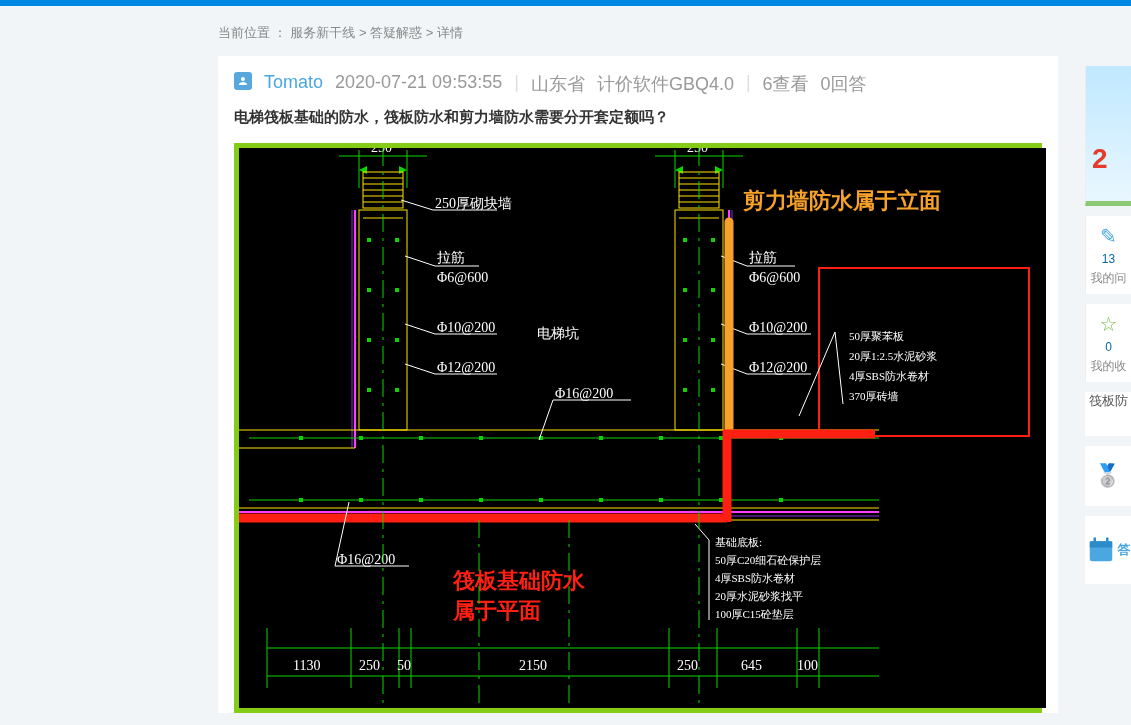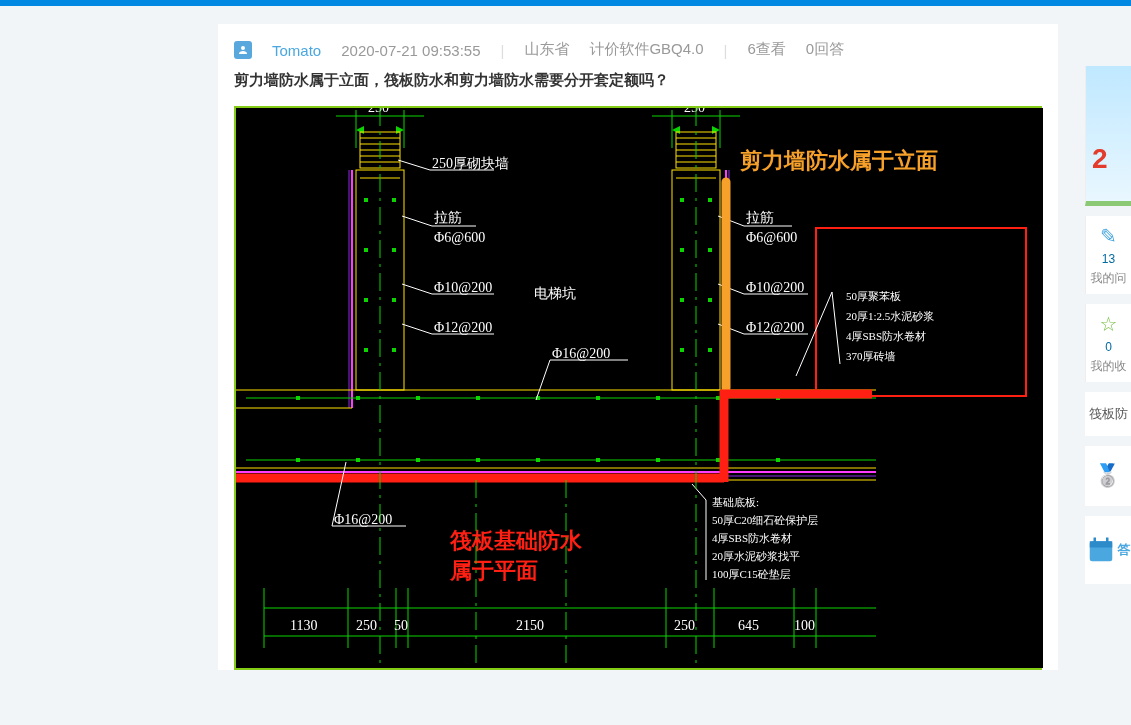--- a/index.html
+++ b/index.html
@@ -4,70 +4,78 @@
 <style>
   *{box-sizing:border-box;margin:0;padding:0}
   body{font-family:"Microsoft YaHei",Arial,sans-serif;font-size:13px;background:#f2f5f7;color:#333;width:1131px;height:725px;overflow:hidden;position:relative}
   .topbar{background:#0088e2;height:6px;width:100%}
   .page{display:flex;padding:0 0 0 0}
   .main-col{width:1088px;padding:18px 0 0 18px}
   .breadcrumb{color:#888;font-size:13px;margin:0 0 14px 200px}
   .breadcrumb span{color:#888}
   .breadcrumb .bc-link{color:#888}
   .card{background:#fff;margin-left:200px;width:840px;padding:16px 0 0 0;position:relative}
-  .meta-row{display:flex;align-items:flex-end;gap:20px;color:#999;font-size:15px;padding:0 16px 6px 16px}
+  .meta-row{display:flex;align-items:flex-start;gap:12px;color:#999;font-size:18px;padding:0 16px 6px 16px}
   .avatar{width:18px;height:18px;border-radius:3px;background:#58a8de;display:inline-flex;align-items:center;justify-content:center}
   .avatar svg{width:12px;height:12px;fill:#fff}
   .author{color:#4aa7e0}
   .sep{color:#ddd}
   .title{font-size:15px;font-weight:700;color:#333;padding:6px 16px 16px 16px}
-  .diagram-wrap{margin:0 16px;border:2px solid #84cc16}
+  .diagram-wrap{margin:0 16px;border:5px solid #84cc16}
   .diagram{background:#000;display:block;width:807px;height:560px}
   .side-col{position:absolute;right:0;top:6px;width:46px;display:flex;flex-direction:column;gap:10px;padding-top:60px}
   .side-hero{height:140px;background:linear-gradient(#bfe8ff,#e9f7ff);border-left:1px solid #eee;border-bottom:5px solid #8cc975;position:relative;overflow:hidden}
   .side-hero .yr{position:absolute;bottom:26px;left:6px;font-weight:800;color:#e33b2c;font-size:28px}
   .side-box{background:#fff;height:78px;border-left:1px solid #eee;display:flex;flex-direction:column;align-items:center;justify-content:center;gap:4px;color:#888;font-size:12px}
   .side-box .icon{font-size:20px}
   .side-box .num{color:#0369a1}
-  .side-q{background:#fff;height:44px;display:flex;align-items:center;padding-left:4px;color:#555;font-size:13px}
+  .side-q{background:#fff;height:44px;display:flex;align-items:flex-start;padding-left:4px;color:#555;font-size:13px}
   .side-med{background:#fff;height:60px;display:flex;align-items:center;justify-content:center}
   .side-cal{background:#fff;height:68px;display:flex;align-items:center;justify-content:center}
   
   .t-white{fill:#fff;font-family:"SimSun","Microsoft YaHei";font-size:14px}
   .t-sm{font-size:11px}
   .t-anno-orange{fill:#f7a12a;font-size:22px;font-weight:700;font-family:"Microsoft YaHei"}
   .t-anno-red{fill:#ff1f13;font-size:22px;font-weight:700;font-family:"Microsoft YaHei"}
 </style>
 </head>
 <body>
 
 <div class="topbar"></div>
 
 <div class="page">
   <div class="main-col">
 
+    <div class="breadcrumb">
+      <span>当前位置 ：</span>
+      <span class="bc-link">服务新干线</span>
+      <span>&gt;</span>
+      <span class="bc-link">答疑解惑</span>
+      <span>&gt;</span>
+      <span class="bc-link">详情</span>
+    </div>
 
     <div class="card">
       <div class="meta-row">
         <span class="avatar">
           <svg viewBox="0 0 24 24">
               <path d="M12 12a4 4 0 100-8 4 4 0 000 8zm0 2c-4 0-8 2-8 5v1h16v-1c0-3-4-5-8-5z"></path>
             </svg>
         </span>
         <span class="author">Tomato</span>
         <span>2020-07-21 09:53:55</span>
         <span class="sep">|</span>
         <span>山东省</span>
         <span>计价软件GBQ4.0</span>
         <span class="sep">|</span>
         <span>6查看</span>
         <span>0回答</span>
       </div>
 
-      <div class="title">剪力墙防水属于立面，筏板防水和剪力墙防水需要分开套定额吗？</div>
+      <div class="title">电梯筏板基础的防水，筏板防水和剪力墙防水需要分开套定额吗？</div>
 
       <div class="diagram-wrap">
         <svg class="diagram" viewBox="0 0 807 560">
 
           <rect x="0" y="0" width="807" height="560" fill="#000"></rect>
 
           <g stroke="#0bd400" stroke-width="1" fill="none">
             <line x1="120" y1="2" x2="120" y2="40"></line>
             <line x1="168" y1="2" x2="168" y2="40"></line>
             <line x1="100" y1="8" x2="188" y2="8"></line>

